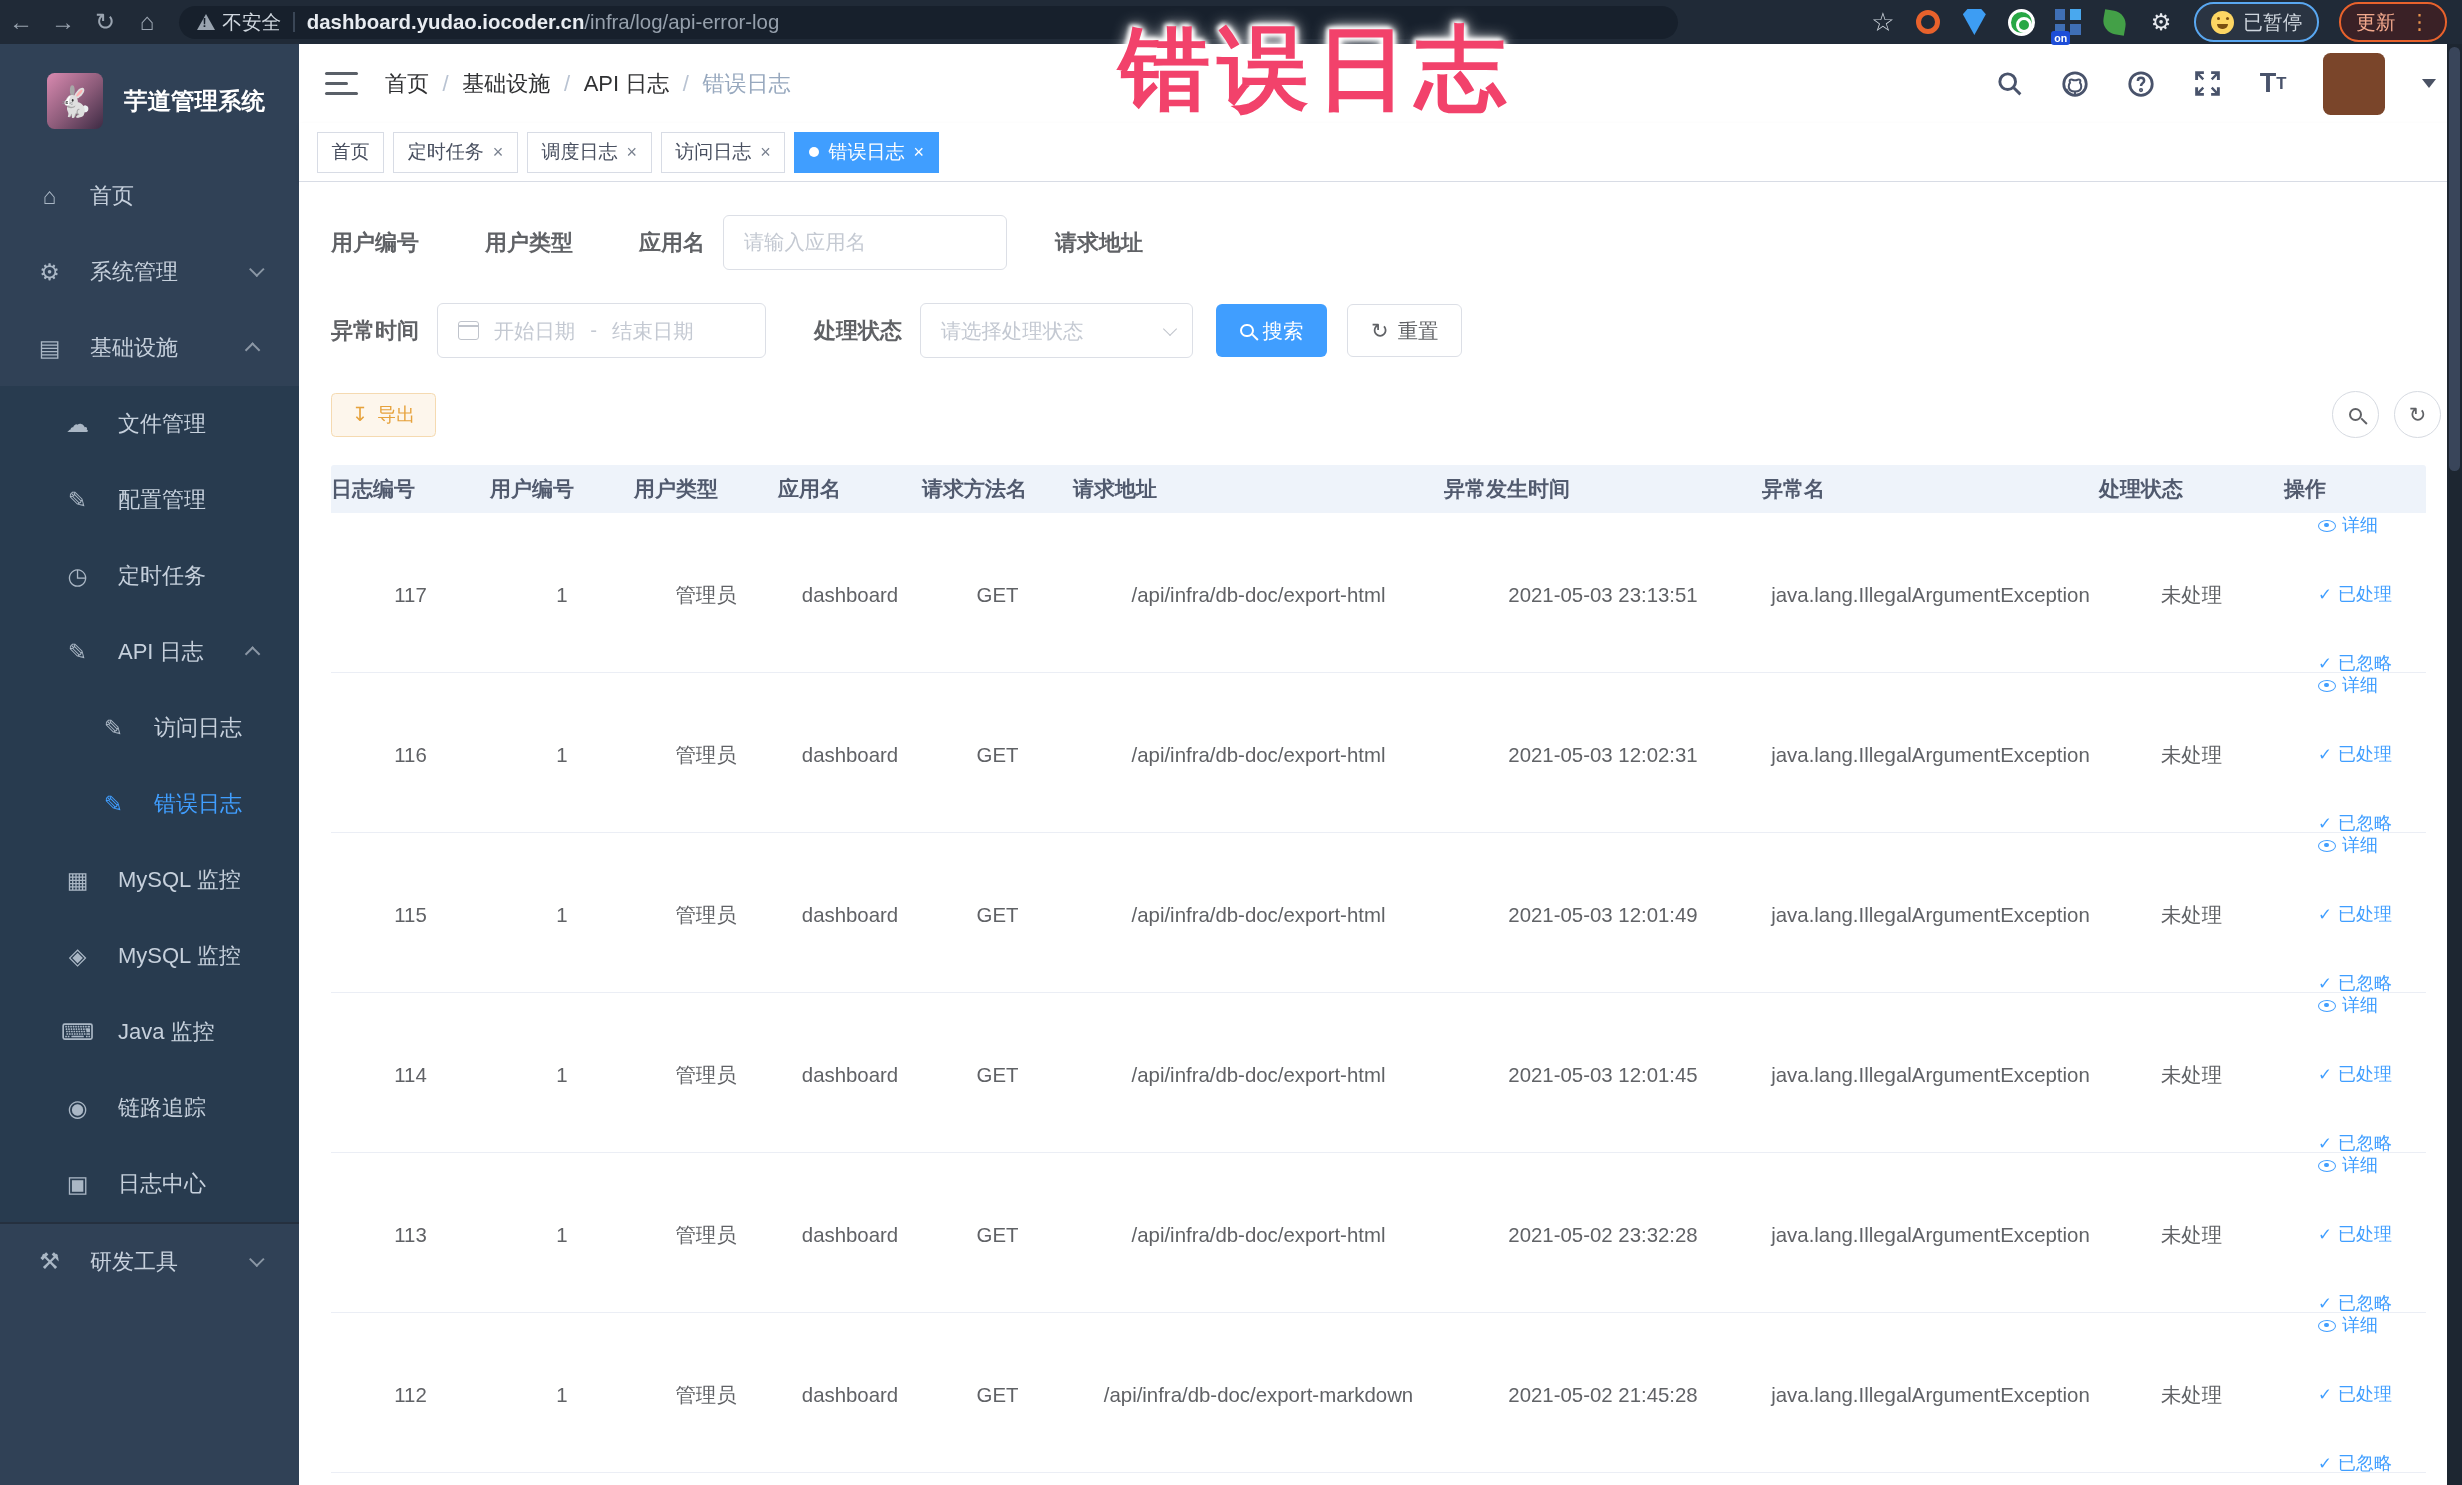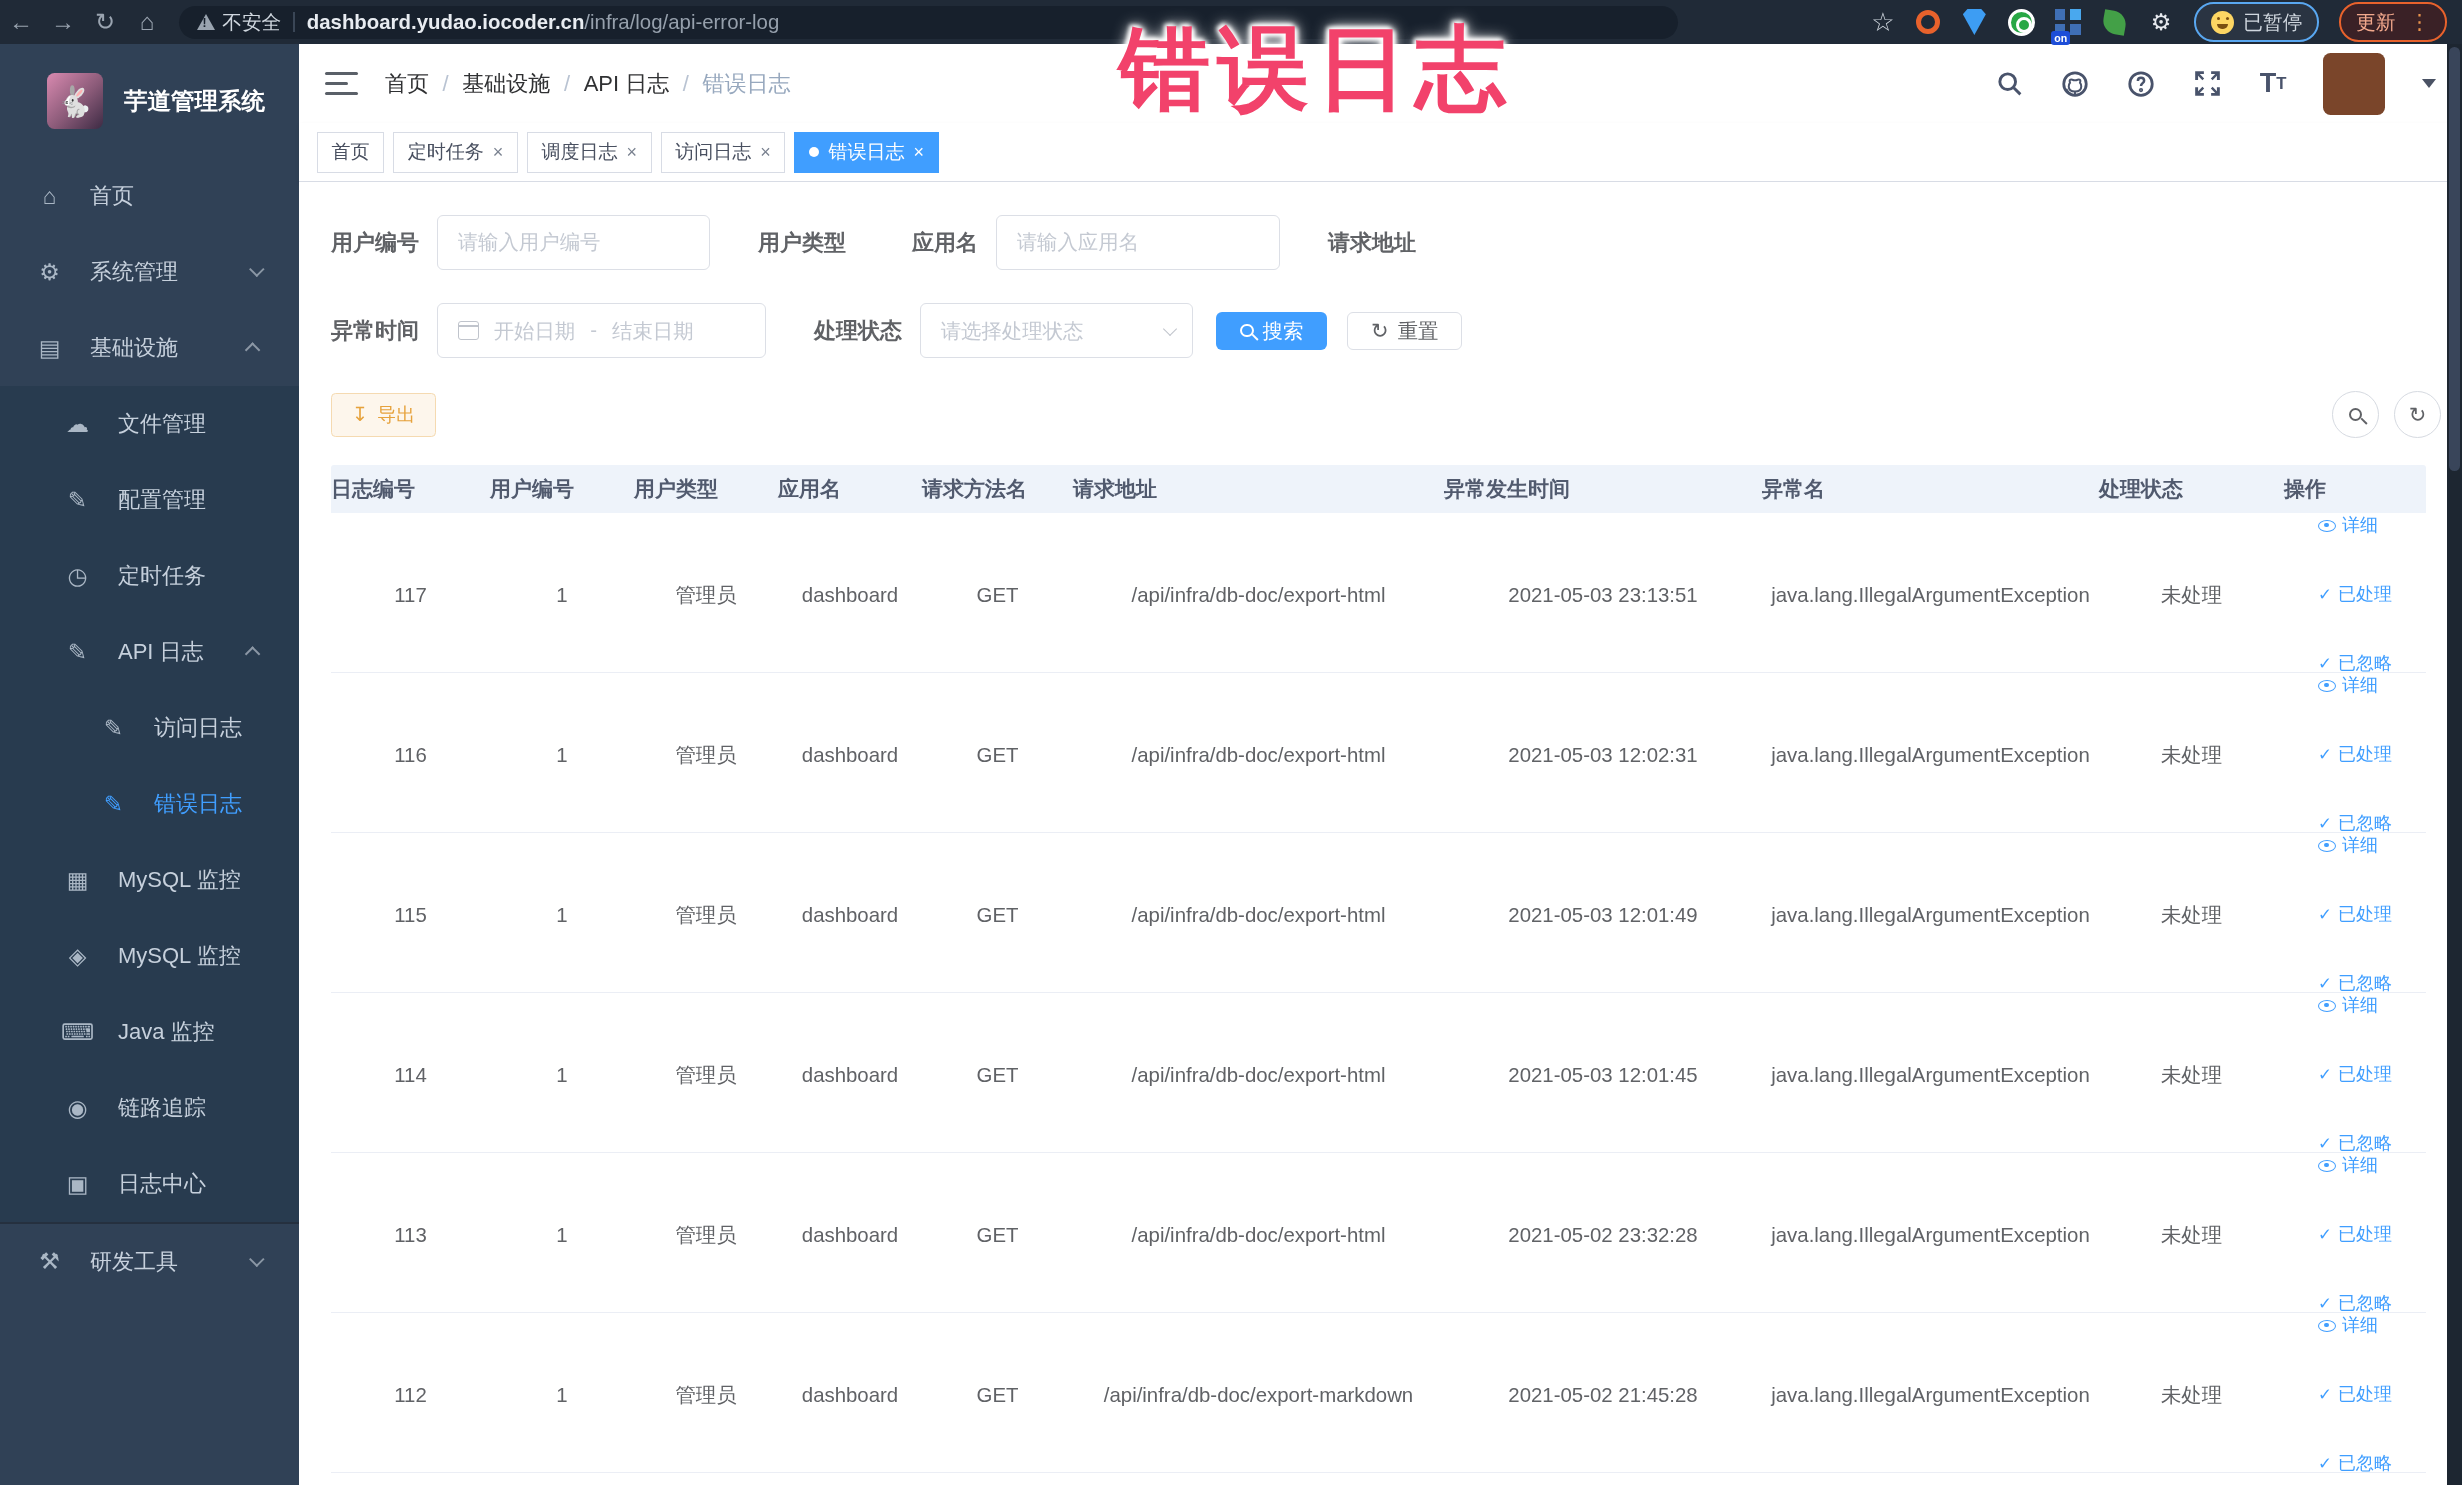--- a/index.html
+++ b/index.html
@@ -91,21 +91,21 @@
   .f-label { font-size:22px; font-weight:bold; color:#606266; margin-right:18px; white-space:nowrap; }
   .f-input { height:55px; border:1.5px solid #dcdfe6; border-radius:6px; padding:0 19.7px; font-size:20.4px; color:#606266; background:#fff; display:flex; align-items:center; }
   .f-input::placeholder { color:#c4c9d2; }
   input.f-input { outline:none; }
   .f-select { justify-content:space-between; color:#c4c9d2; }
   .sel-caret { width:9.8px; height:9.8px; border-right:1.5px solid #c0c4cc; border-bottom:1.5px solid #c0c4cc; transform:rotate(45deg) translateY(-3px); margin-left:15px; }
   .gap { width:48px; flex-shrink:0; }
   .date-range { width:329px; justify-content:flex-start; gap:15px; color:#c4c9d2; }
   .cal-ico { width:21px; height:19.7px; border:1.5px solid #c0c4cc; border-radius:3px; position:relative; }
   .cal-ico:before{content:"";position:absolute;top:3.8px;left:0;right:0;height:1.5px;background:#c0c4cc;}
-  .btn { height:38px; border-radius:6px; font-size:20.4px; display:inline-flex; align-items:center; justify-content:center; gap:9px; padding:16px 23px; cursor:pointer; border:1.5px solid transparent; }
+  .btn { height:53px; border-radius:6px; font-size:20.4px; display:inline-flex; align-items:center; justify-content:center; gap:9px; padding:16px 23px; cursor:pointer; border:1.5px solid transparent; }
   .btn-primary { background:#409eff; color:#fff; }
   .btn-plain { background:#fff; border-color:#dcdfe6; color:#606266; }
   .btn-warning { background:#fdf6ec; border-color:#f5dab1; color:#e6a23c; height:44px; font-size:19px; padding:0 19.7px; border-radius:4.5px; }
   .mag { width:13.6px; height:13.6px; border:2.3px solid currentColor; border-radius:50%; position:relative; }
   .mag:after { content:""; position:absolute; width:7.6px; height:2.3px; background:currentColor; transform:rotate(45deg); right:-6.8px; bottom:-3px; }
   .toolbar-row { display:flex; align-items:center; margin:1.5px 0 27px 0; }
   .circle-btns { margin-left:auto; display:flex; gap:15px; }
   .circle-btn { width:47px; height:47px; border-radius:50%; border:1.5px solid #d6dae1; background:#fff; display:flex; align-items:center; justify-content:center; color:#606266; font-size:21px; cursor:pointer; }
 
   
@@ -322,21 +322,20 @@
           <span class="dot"></span>
           <span>错误日志</span>
           <span class="x">×</span>
         </span>
       </div>
 
     <div class="content">
 
       <div class="filter-row">
         <span class="f-label">用户编号</span>
-        <input class="f-input" style="width: 273px;" placeholder="请输入用户编号">
         <span class="gap"></span>
         <span class="f-label">用户类型</span>
         <span class="gap"></span>
         <span class="f-label">应用名</span>
         <input class="f-input" style="width: 284px;" placeholder="请输入应用名">
         <span class="gap"></span>
         <span class="f-label">请求地址</span>
       </div>
 
       <div class="filter-row">

